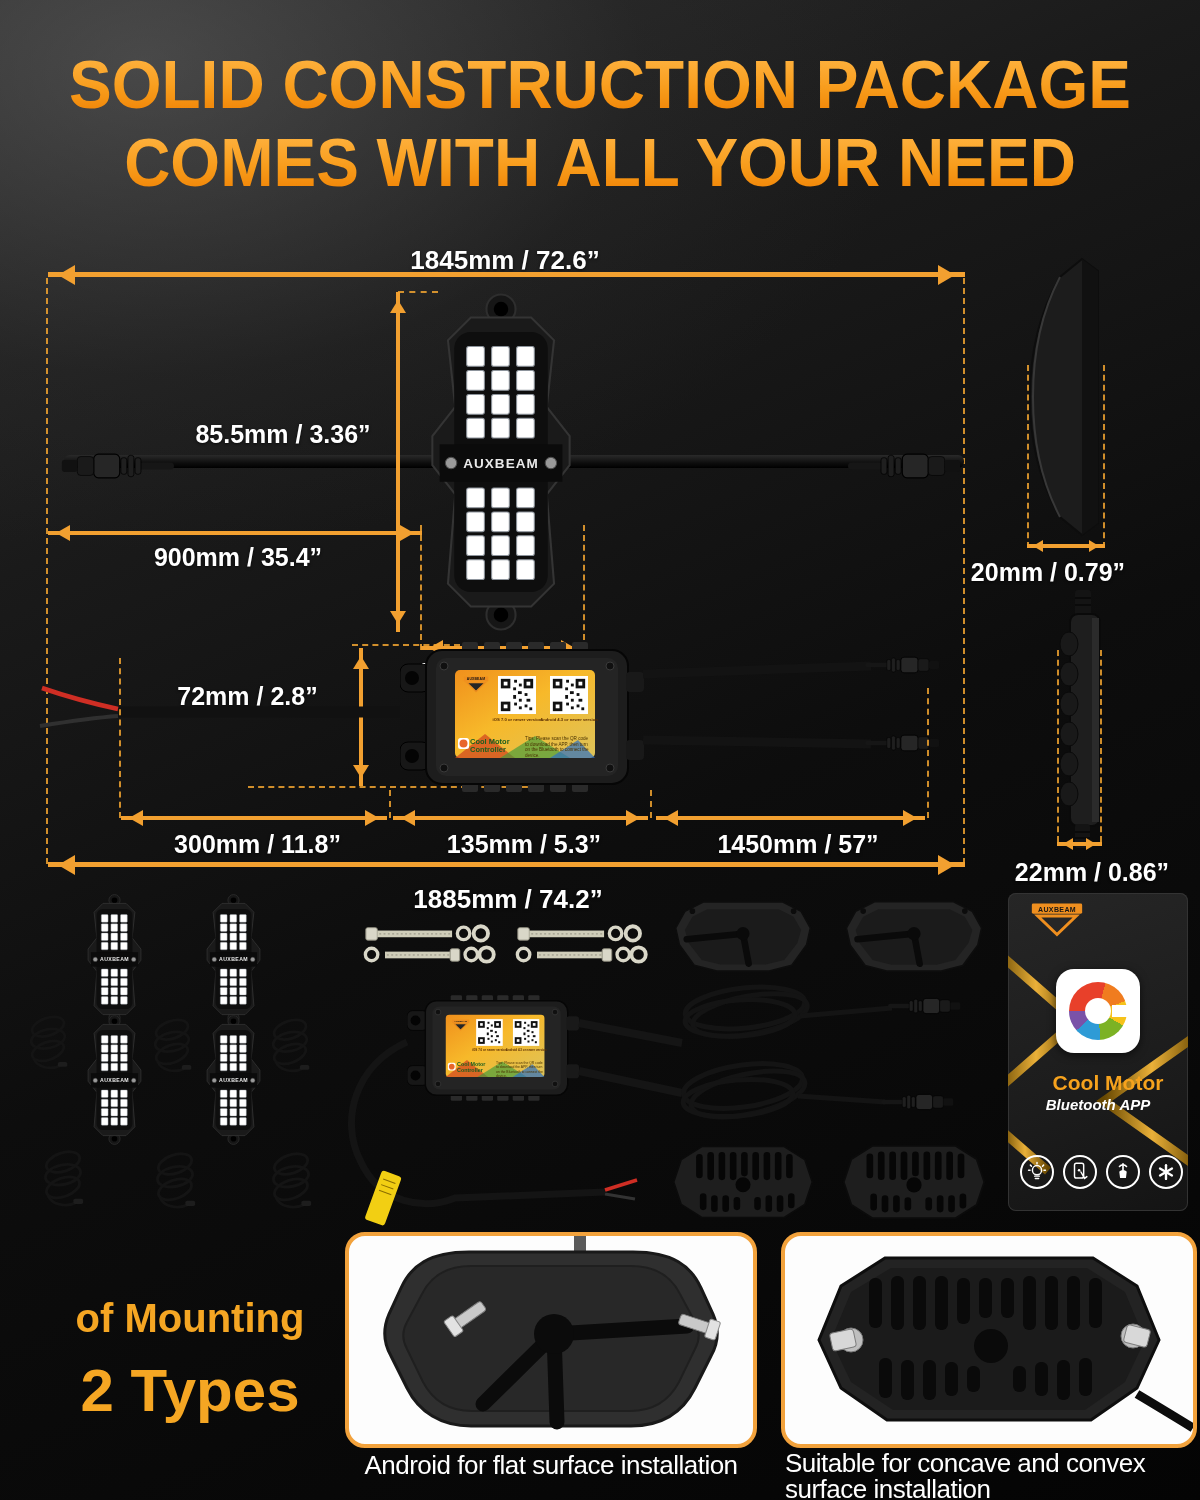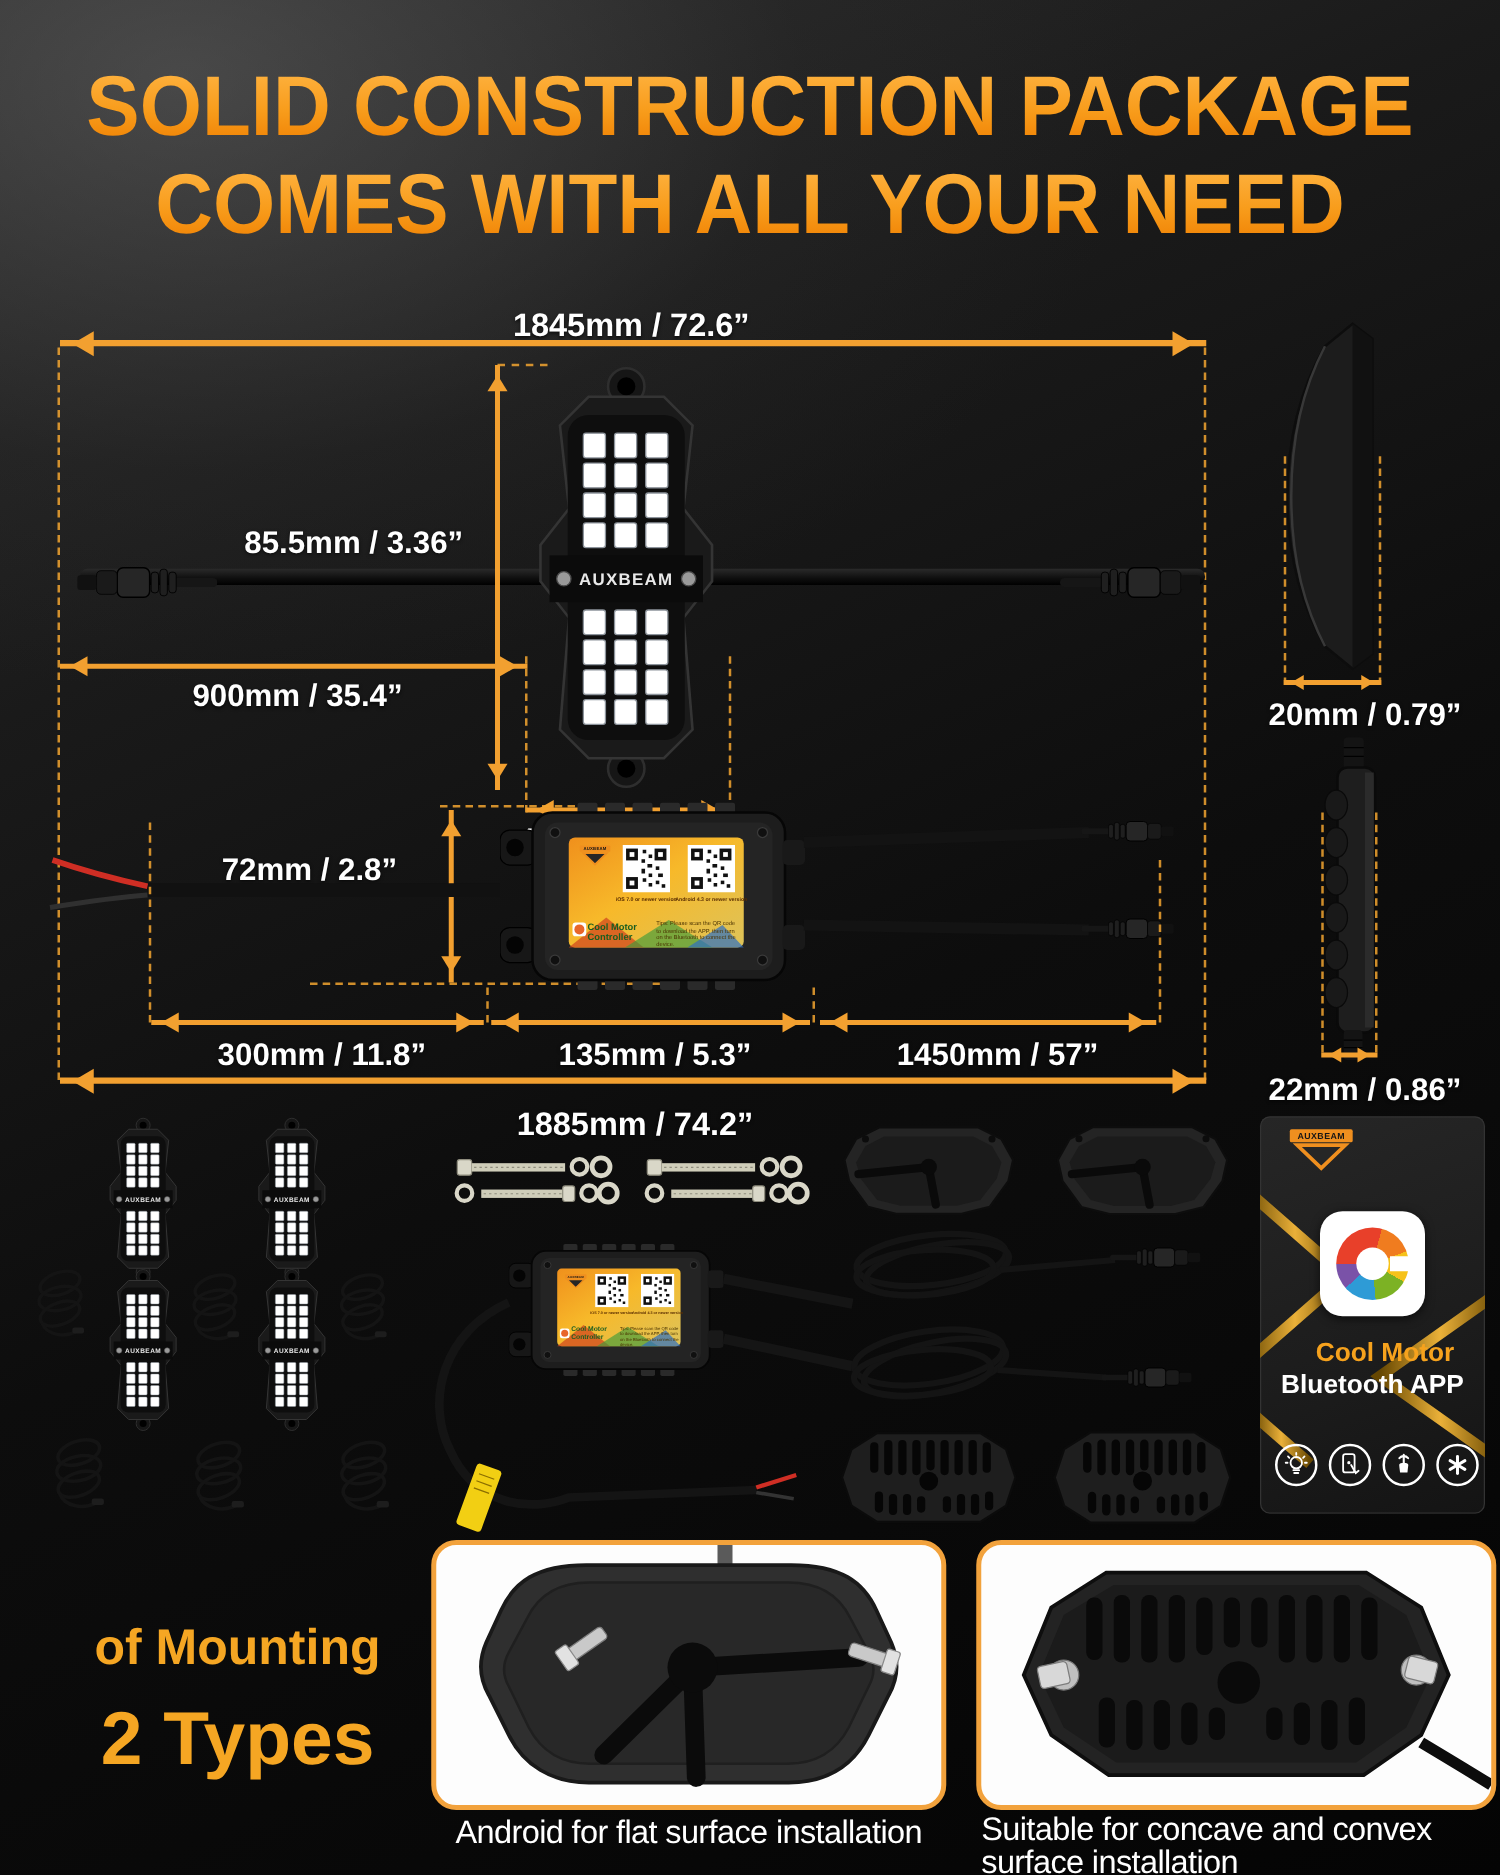--- a/index.html
+++ b/index.html
@@ -55,21 +55,21 @@
     box-shadow:0 2px 8px rgba(0,0,0,.6);}
   .cring{width:58px;height:58px;border-radius:50%;position:relative;
     background:conic-gradient(from -40deg,#e8402a 0 55deg,#f07c1f 0 110deg,#f6c21a 0 160deg,#7cb224 0 215deg,#2e9bd6 0 268deg,#7a52a8 0 310deg,#e8402a 0 360deg);}
   .cring:before{content:"";position:absolute;left:50%;top:50%;width:26px;height:26px;
     transform:translate(-50%,-50%);background:#fff;border-radius:50%;}
   .cring:after{content:"";position:absolute;right:-3px;top:50%;width:18px;height:12px;
     transform:translateY(-50%);background:#fff;}
   .cm-name{position:absolute;left:0;top:178px;width:200px;text-align:center;
     color:#f6a21d;font-weight:700;font-size:21px;}
   .cm-type{position:absolute;left:0;top:203px;width:180px;text-align:center;
-    color:#fff;font-weight:700;font-size:21px;}
+    color:#fff;font-weight:700;font-size:15px;font-style:italic;}
   .fic{position:absolute;top:262px;width:34px;height:34px;border:2px solid #fff;
     border-radius:50%;box-sizing:border-box;display:flex;align-items:center;justify-content:center;}
   
   .pbox{position:absolute;top:1232px;height:216px;background:#fdfdfd;border:4px solid #F2A23C;
     border-radius:20px;box-sizing:border-box;overflow:hidden;}
   .cap{position:absolute;color:#fff;font-size:26px;letter-spacing:-0.5px;line-height:1.05;}
   .h2t{position:absolute;left:30px;width:320px;text-align:center;color:#F5A623;font-weight:700;}
 </style>
 </head>
 <body>
@@ -309,21 +309,21 @@
   <div class="dl ctr" style="left:395px;top:658px;width:215px">45.5mm / 1.79”</div>
 
   <svg class="abs" style="left:1024px;top:255px;width:86px;height:285px" viewBox="0 0 86 285">
     <path d="M58,4 L74,16 L74,268 L58,280 L36,262 C14,224 6,184 6,142 C6,100 14,60 36,22 Z" fill="#1c1c1c" stroke="#0d0d0d" stroke-width="2"></path>
     <path d="M58,4 L74,16 L74,268 L58,280 Z" fill="#111"></path>
     <path d="M36,22 C16,60 9,100 9,142 C9,184 16,224 36,262" stroke="#383838" stroke-width="2" fill="none"></path>
   </svg>
   <div class="dv" style="left:1027px;top:365px;height:183px"></div>
   <div class="dv" style="left:1103px;top:365px;height:183px"></div>
   <div class="ha sm" style="left:1027px;top:544px;width:78px"></div>
-  <div class="dl ctr" style="left:1012px;top:558px;width:160px">20mm / 0.79”</div>
+  <div class="dl ctr" style="left:968px;top:558px;width:160px">20mm / 0.79”</div>
 
   <div class="dl rgt" style="left:145px;top:682px;width:205px">72mm / 2.8”</div>
   <div class="dh" style="left:352px;top:644px;width:108px"></div>
   <div class="dh" style="left:248px;top:786px;width:290px"></div>
   <div class="va" style="left:359px;top:648px;height:138px"></div>
 
   <svg class="abs" style="left:30px;top:640px;width:370px;height:170px" viewBox="0 0 370 170">
     <path d="M370,72 L88,72" stroke="#111" stroke-width="11" fill="none"></path>
     <path d="M88,69 C65,64 35,56 12,48" stroke="#cf2e24" stroke-width="4.5" fill="none"></path>
     <path d="M88,76 C60,78 35,82 10,86" stroke="#303030" stroke-width="4" fill="none"></path>

